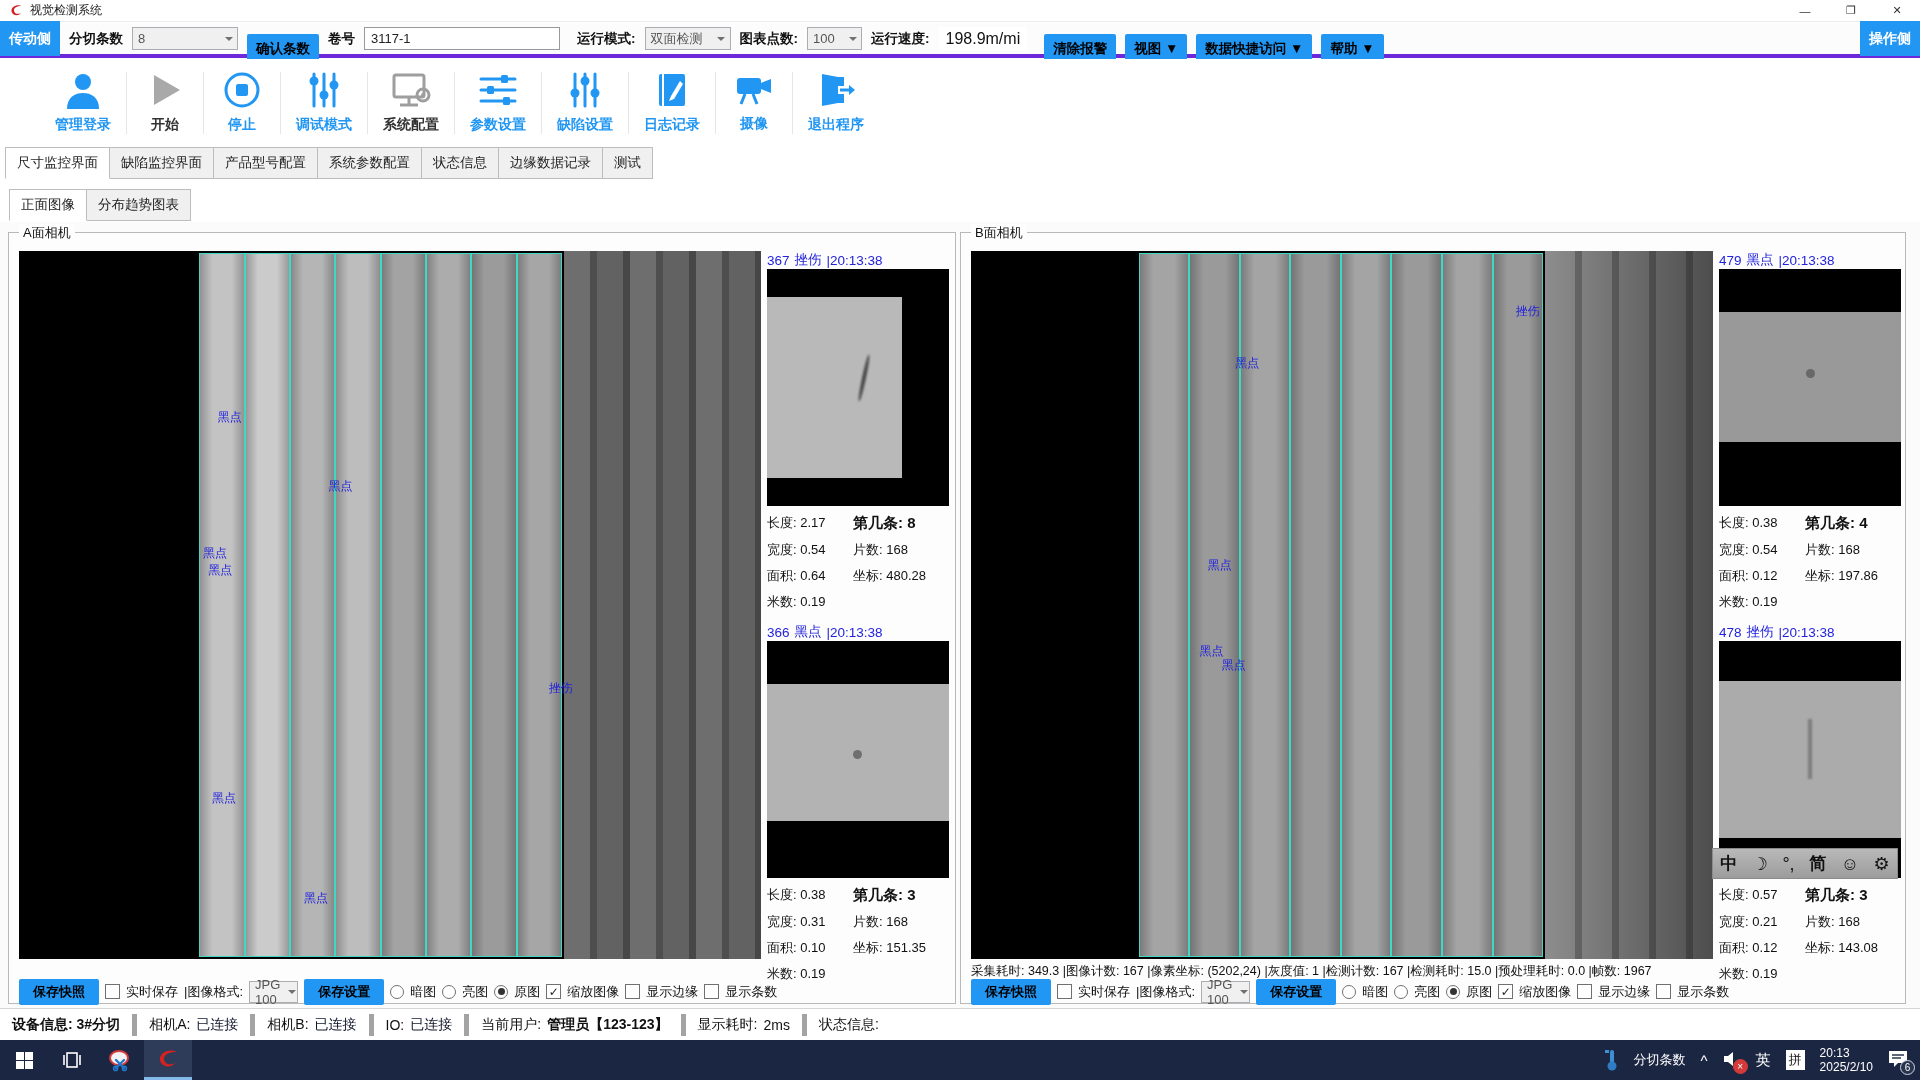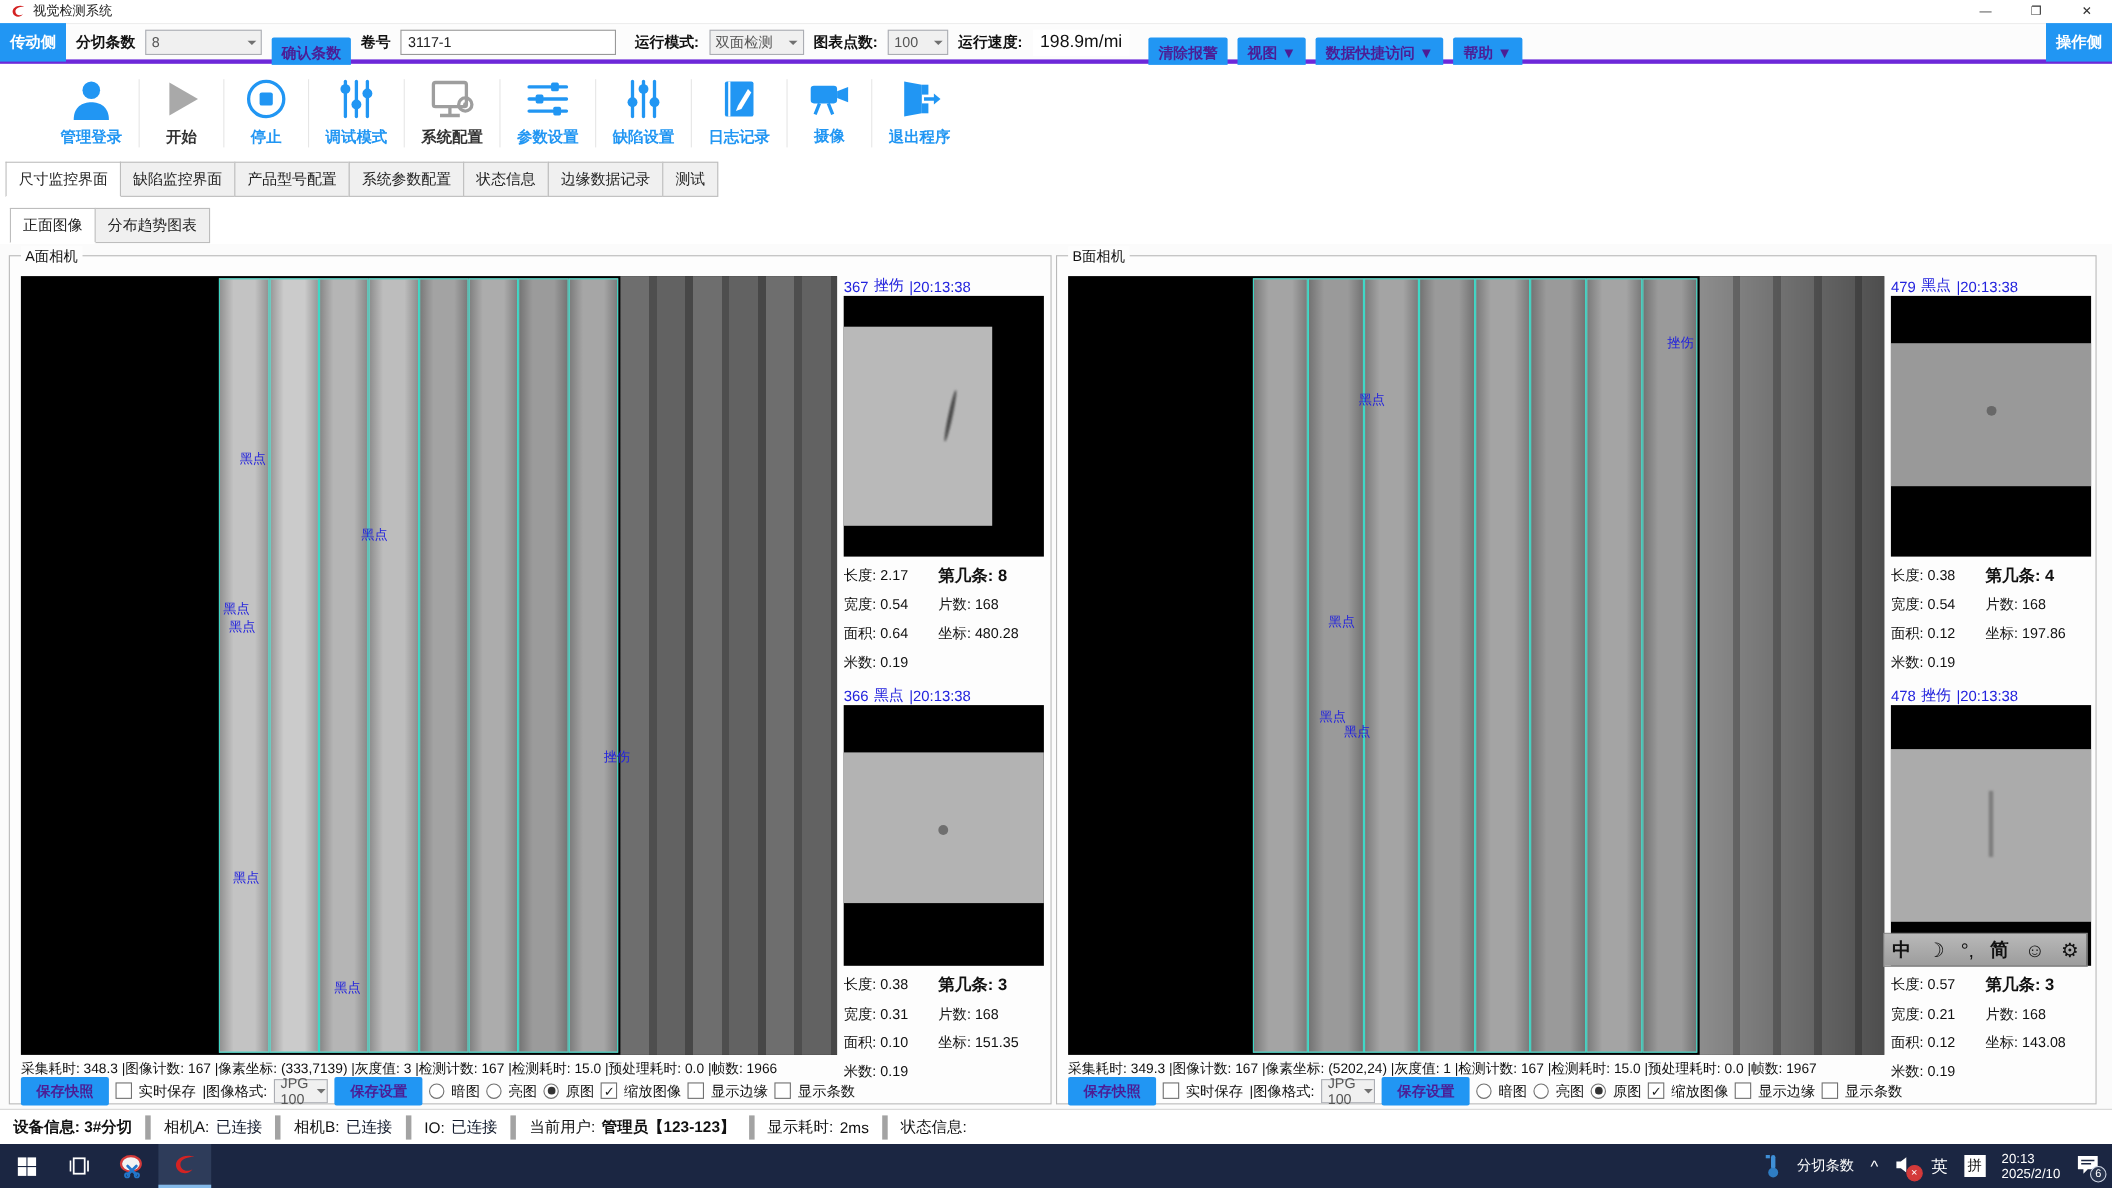--- a/index.html
+++ b/index.html
@@ -21,21 +21,21 @@
   .side-btn { height:35px; padding:0 9px; background:#2196f3; color:#fff; font-weight:bold;
     display:flex; align-items:center; font-size:14px; }
   .side-btn.right { margin-left:auto; }
   .tb-label { font-weight:bold; font-size:13.5px; white-space:nowrap; }
   .combo { border:1px solid #abadb3; background:#f0f0f0; height:23px; display:flex; align-items:center;
     padding:0 0 0 5px; font-size:13px; color:#555; position:relative; }
   .combo .cArrow { width:17px; height:100%; margin-left:auto; display:flex; align-items:center; justify-content:center; }
   .cArrow::after { content:""; border:4px solid transparent; border-top-color:#707070; margin-top:4px; }
   .tb-input { border:1px solid #999; background:#fff; height:23px; display:flex; align-items:center;
     padding:0 6px; color:#222; }
-  .btn-blue { background:#2196f3; color:#4c1d95; font-weight:bold; font-size:13.5px; padding:6px 9px;
+  .btn-blue { background:#2196f3; color:#000000; font-weight:bold; font-size:13.5px; padding:6px 9px;
     border-radius:2px; white-space:nowrap;margin-top:20px; }
   .speed-box { background:#fff; font-size:16px; padding:3px 7px; color:#111; }
 
   
   .iconbar { position:absolute; top:59px; left:0; right:0; height:87px; background:#fff;
     display:flex; align-items:center;padding-left:40px; }
   .action { display:flex; flex-direction:column; align-items:center; justify-content:center;
     gap:7px; padding:0 15px; min-width:76px; }
   .action-label { font-size:14px; font-weight:bold; color:#2196f3; white-space:nowrap; }
   .action-label.gray { color:#333; }
@@ -79,21 +79,21 @@
   .db-header { display:flex; gap:5px; color:#2222dd; font-size:13.5px; height:18px; align-items:center; }
   .db-thumb { height:237px; background:#000; position:relative; overflow:hidden; }
   .t-inner { position:absolute; }
   .db-stats { display:grid; grid-template-columns:86px 96px; row-gap:8px; padding-top:8px; font-size:13px; }
   .stat { white-space:nowrap; }
   .stat.big { font-size:15px; font-weight:bold; }
 
   .cam-status { position:absolute; left:10px; top:730px; width:744px; font-size:12.5px; white-space:nowrap; color:#111; }
   .cam-controls { position:absolute; left:10px; top:747px; width:744px; height:23px;
     display:flex; align-items:center; gap:6px; font-size:13px; }
-  .btn-small { background:#2196f3; color:#4c1d95; font-weight:bold; padding:4px 14px; border-radius:2px; white-space:nowrap; }
+  .btn-small { background:#2196f3; color:#000000; font-weight:bold; padding:4px 14px; border-radius:2px; white-space:nowrap; }
   .cb { width:15px; height:15px; border:1px solid #707070; background:#fff; display:inline-flex;
     align-items:center; justify-content:center; flex:none; }
   .cb.checked::after { content:"✓"; font-size:12px; color:#222; }
   .rb { width:14px; height:14px; border:1px solid #707070; border-radius:50%; background:#fff; flex:none;
     display:inline-flex; align-items:center; justify-content:center; }
   .rb.sel::after { content:""; width:7px; height:7px; border-radius:50%; background:#333; }
   .fmt-combo { width:72px; height:22px; }
   .ctl-label { white-space:nowrap; }
 
   
@@ -355,21 +355,20 @@
           <span class="stat"><span>宽度:</span> <span>0.31</span></span>
           <span class="stat"><span>片数:</span> <span>168</span></span>
           <span class="stat"><span>面积:</span> <span>0.10</span></span>
           <span class="stat"><span>坐标:</span> <span>151.35</span></span>
           <span class="stat"><span>米数:</span> <span>0.19</span></span>
           <span class="stat"></span>
         </div>
       </div>
     </div>
 
-    <div class="cam-status">采集耗时: 348.3  |图像计数: 167  |像素坐标: (333,7139)  |灰度值: 3  |检测计数: 167  |检测耗时: 15.0  |预处理耗时: 0.0  |帧数: 1966</div>
 
     <div class="cam-controls">
       <div class="btn-small">保存快照</div>
       <span class="cb"></span>
       <span class="ctl-label">实时保存</span>
       <span class="ctl-label">|图像格式:</span>
       <div class="combo fmt-combo">
         <span>JPG 100</span>
         <span class="cArrow"></span>
       </div>

